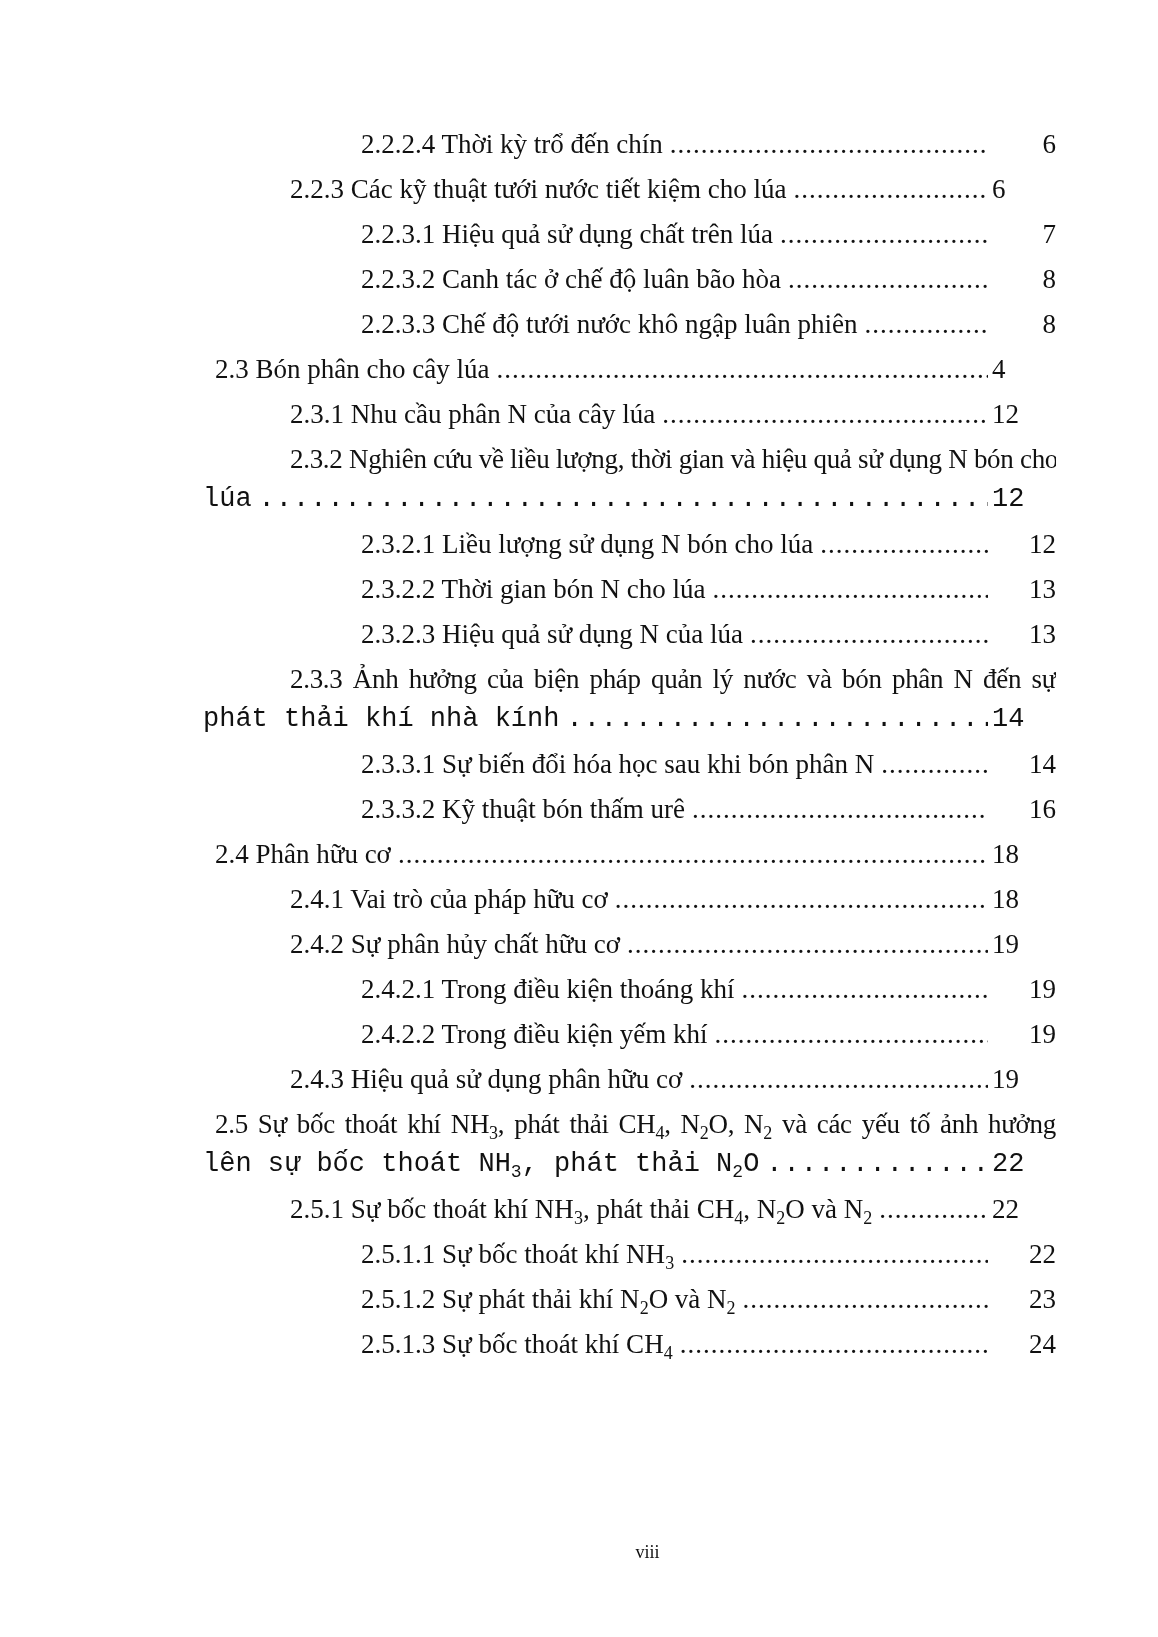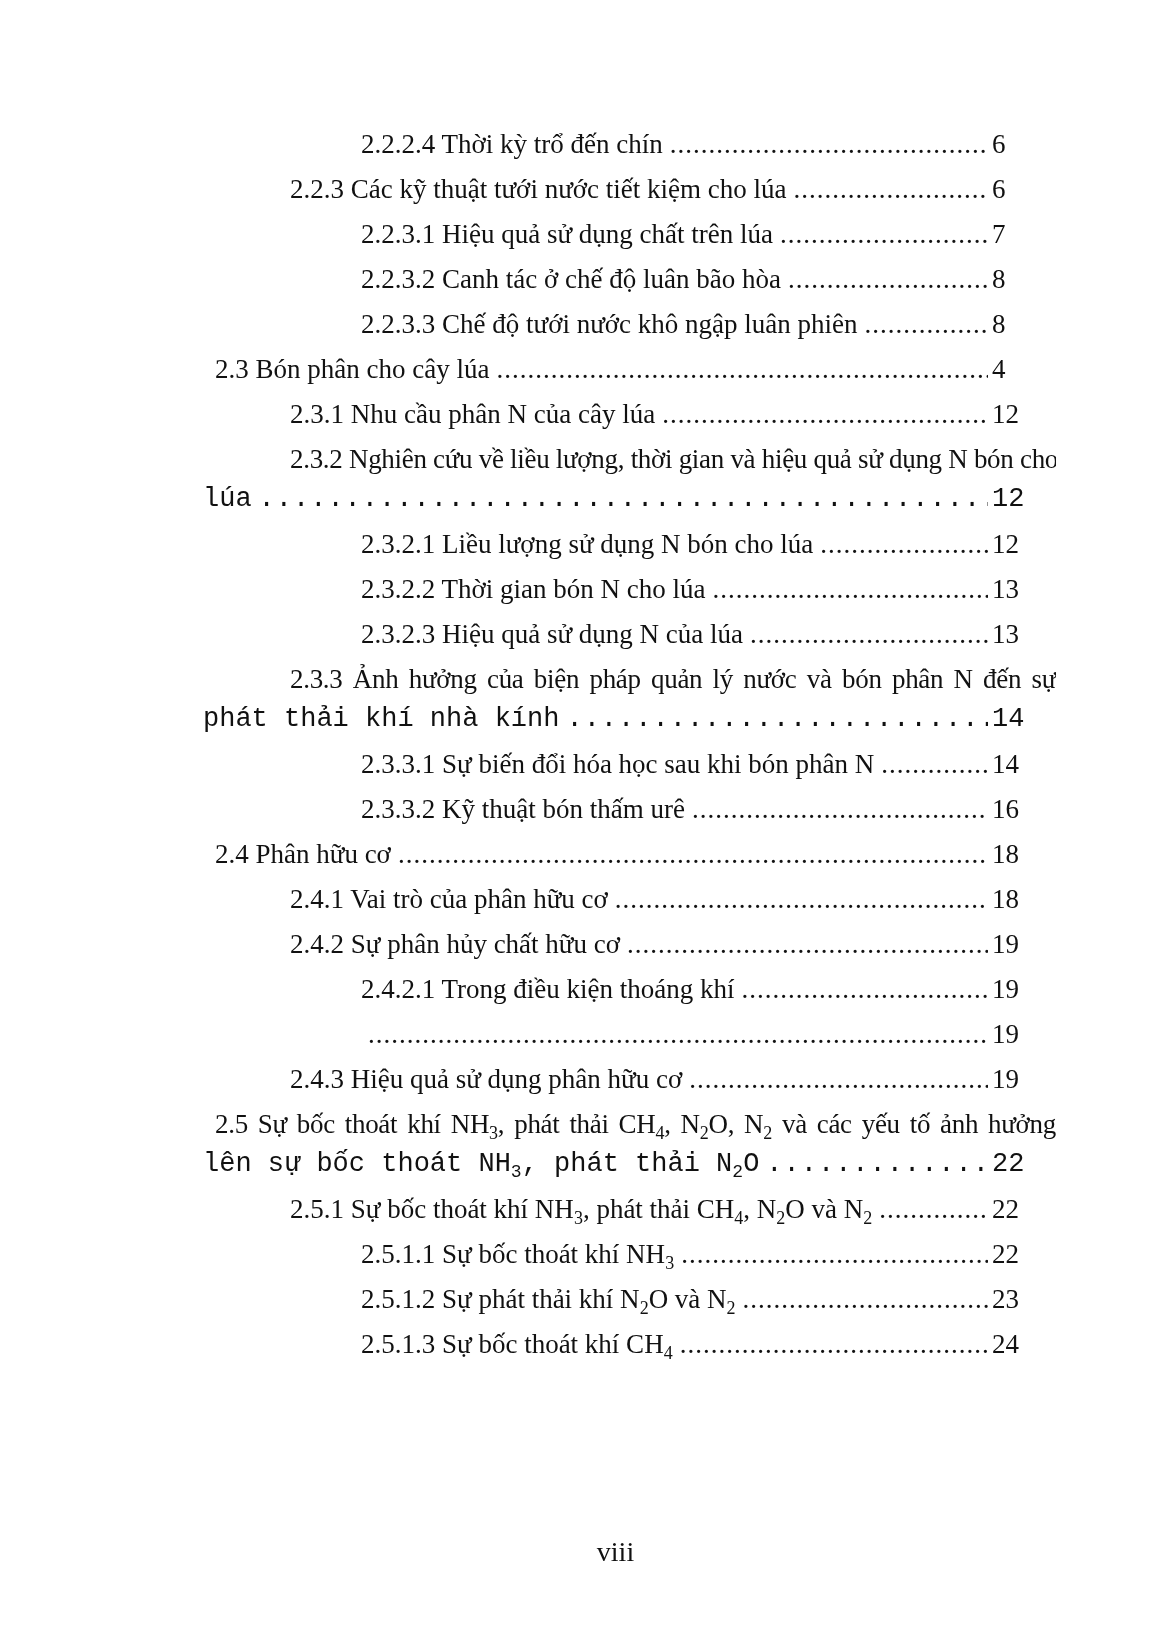--- a/index.html
+++ b/index.html
@@ -12,43 +12,43 @@
     position: relative;
     overflow: hidden;
   }
   .content { position: absolute; left: 203px; top: 124px; width: 853px; }
   .entry { margin-bottom: 5px; }
   .line { font-size: 27px; line-height: 40px; }
   .row { display: flex; align-items: baseline; }
   .ind0 { padding-left: 0; font-family: Liberation Mono, monospace; }
   .ind1 { padding-left: 12px; }
   .ind2 { padding-left: 87px; align-items: center; }
-  .ind3 { padding-left: 158px; }
+  .ind3 { padding-left: 158px; text-align: right; }
   .just {
     text-align: justify;
     text-align-last: justify;
     letter-spacing: -0.3px;
     white-space: nowrap;
     overflow: hidden;
   }
   .txt { white-space: nowrap; flex: 0 0 auto; }
   .leader {
     flex: 1 1 auto;
     min-width: 16px;
     overflow: hidden;
     white-space: nowrap;
     letter-spacing: 1px;
     margin-left: 7px;
     margin-right: 4px;
   }
   .pg { flex: 0 0 64px; white-space: nowrap; }
   sub { font-size: 18px; line-height: 0; }
   .footer {
-    position: absolute; left: 189px; top: 1536px; width: 853px;
-    text-align: center; font-size: 28px; line-height: 32px;
+    position: absolute; left: 221px; top: 1536px; width: 853px;
+    text-align: center; font-size: 18px; line-height: 32px;
   }
 </style>
 </head>
 <body>
 
 <div class="content">
     <div class="entry">
       <div class="line row ind3">
         <span class="txt">2.2.2.4 Thời kỳ trổ đến chín</span>
         <span class="leader">......................................................................................................................................................</span>
@@ -150,41 +150,42 @@
     </div>
     <div class="entry">
       <div class="line row ind1">
         <span class="txt">2.4 Phân hữu cơ</span>
         <span class="leader">......................................................................................................................................................</span>
         <span class="pg">18</span>
       </div>
     </div>
     <div class="entry">
       <div class="line row ind2">
-        <span class="txt">2.4.1 Vai trò của phân hữu cơ</span>
+        <span class="txt">2.4.1 Vai trò của pháp hữu cơ</span>
         <span class="leader">......................................................................................................................................................</span>
         <span class="pg">18</span>
       </div>
     </div>
     <div class="entry">
       <div class="line row ind2">
         <span class="txt">2.4.2 Sự phân hủy chất hữu cơ</span>
         <span class="leader">......................................................................................................................................................</span>
         <span class="pg">19</span>
       </div>
     </div>
     <div class="entry">
       <div class="line row ind3">
         <span class="txt">2.4.2.1 Trong điều kiện thoáng khí</span>
         <span class="leader">......................................................................................................................................................</span>
         <span class="pg">19</span>
       </div>
     </div>
     <div class="entry">
       <div class="line row ind3">
+        <span class="txt">2.4.2.2 Trong điều kiện yếm khí</span>
         <span class="leader">......................................................................................................................................................</span>
         <span class="pg">19</span>
       </div>
     </div>
     <div class="entry">
       <div class="line row ind2">
         <span class="txt">2.4.3 Hiệu quả sử dụng phân hữu cơ</span>
         <span class="leader">......................................................................................................................................................</span>
         <span class="pg">19</span>
       </div>

